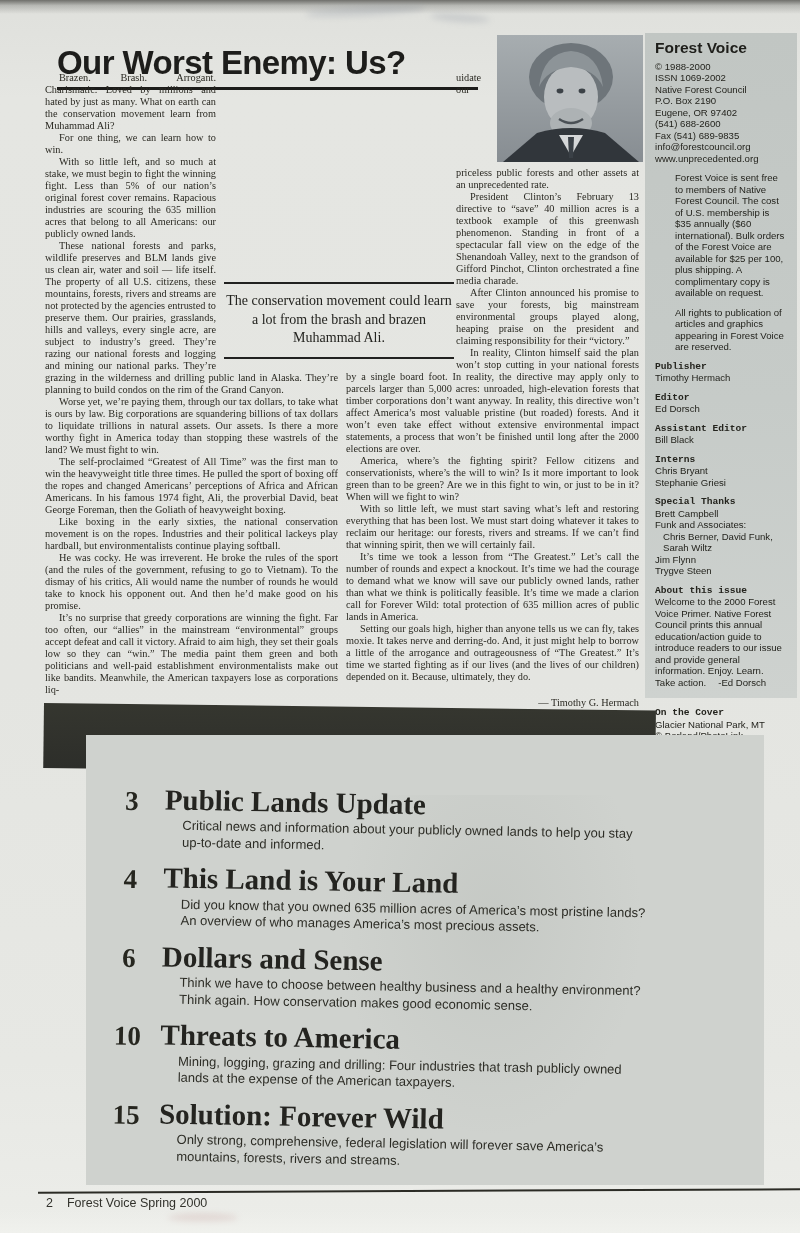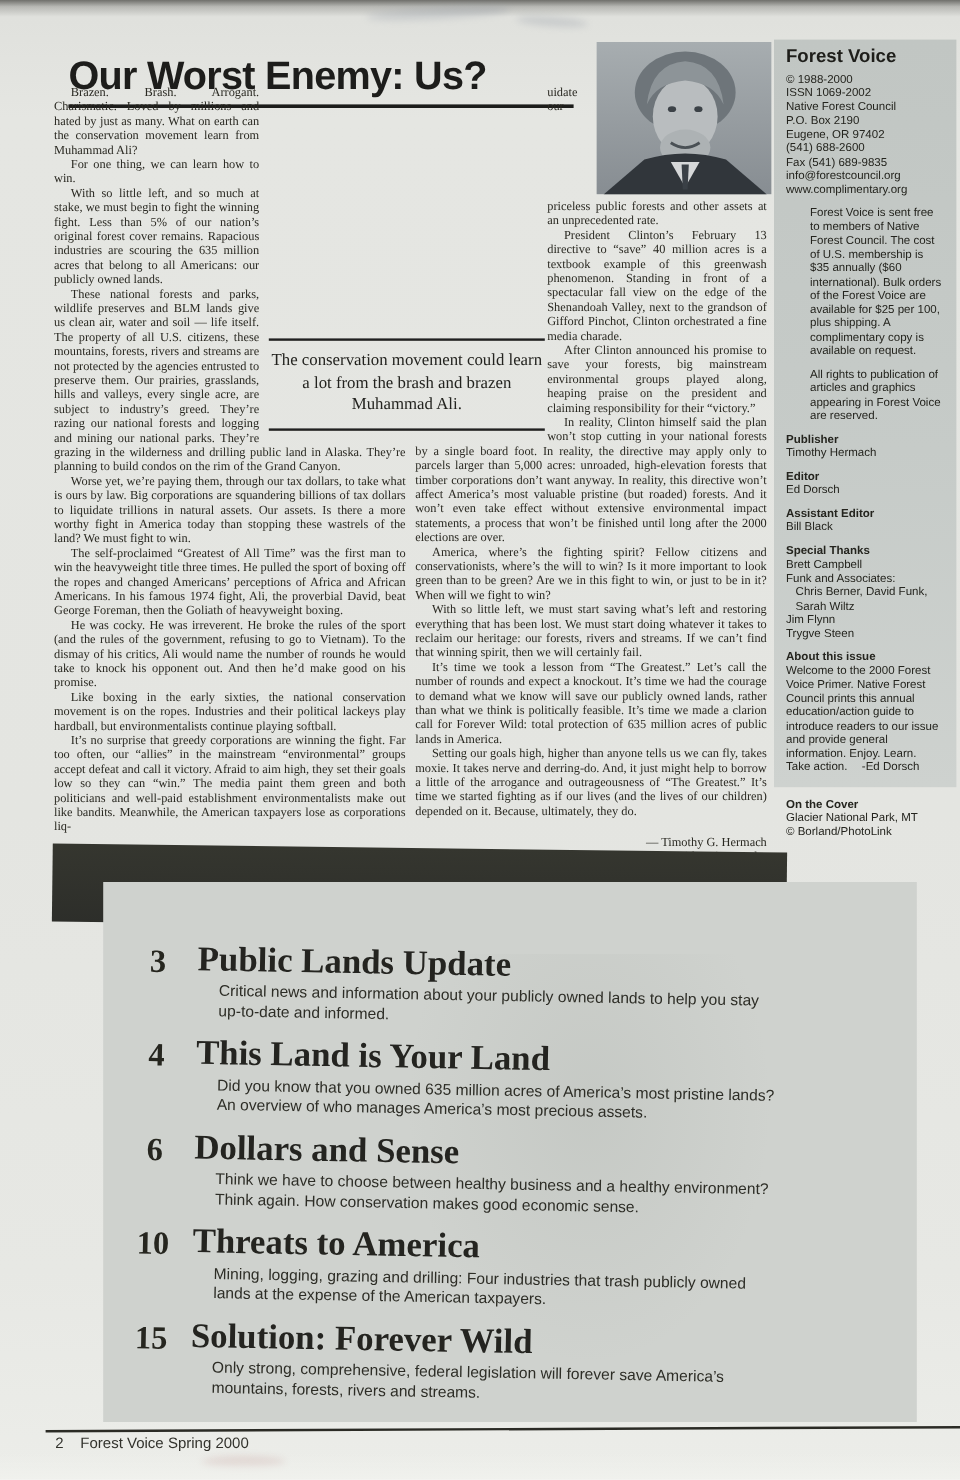--- a/index.html
+++ b/index.html
@@ -44,21 +44,21 @@
   .signature{margin-top:14px;margin-left:5px;text-align:right;}
   .signature .sig2{padding-left:15px;}
 
   
   .sidebar{position:absolute;left:645px;top:33px;width:152px;
     font-family:"Liberation Sans", sans-serif;font-size:9.6px;line-height:11.5px;color:#24241e;}
   .sidebar-gray{background:linear-gradient(180deg,#c1c6c3 0%,#c6cbc8 55%,#ced2cf 100%);
     padding:9px 10px 10px;box-sizing:border-box;}
   .sidebar h2{margin:0 0 7px;font-size:15.5px;font-weight:700;letter-spacing:0;color:#1e1e1a;}
   .sb-block{margin-top:8px;}
-  .sb-role{font-weight:700;}
+  .sb-role{font-weight:700;font-family:Liberation Mono, monospace;}
   .sb-names{white-space:pre-line;}
   .sb-par{margin-top:8px;margin-left:20px;}
   .about-row{display:flex;gap:12px;}
   .sidebar-cover{margin-top:9px;padding:0 10px;}
 
   
   .dark-band{position:absolute;left:44px;top:703px;width:612px;height:65px;
     background:linear-gradient(180deg,#35362f 0%,#2d2e2a 100%);
     transform:rotate(0.7deg);transform-origin:left top;}
   .toc-box{position:absolute;left:86px;top:735px;width:678px;height:450px;
@@ -114,22 +114,22 @@
 </div>
 
 <div class="col col-left">
   <div class="spacer-quote-l"></div>
   <p>Brazen. Brash. Arrogant. Charismatic. Loved by millions and hated by just as many. What on earth can the conservation movement learn from Muhammad Ali?</p>
   <p>For one thing, we can learn how to win.</p>
   <p>With so little left, and so much at stake, we must begin to fight the winning fight. Less than 5% of our nation’s original forest cover remains. Rapacious industries are scouring the 635 million acres that belong to all Americans: our publicly owned lands.</p>
   <p>These national forests and parks, wildlife preserves and BLM lands give us clean air, water and soil — life itself. The property of all U.S. citizens, these mountains, forests, rivers and streams are not protected by the agencies entrusted to preserve them. Our prairies, grasslands, hills and valleys, every single acre, are subject to industry’s greed. They’re razing our national forests and logging and mining our national parks. They’re grazing in the wilderness and drilling public land in Alaska. They’re planning to build condos on the rim of the Grand Canyon.</p>
   <p>Worse yet, we’re paying them, through our tax dollars, to take what is ours by law. Big corporations are squandering billions of tax dollars to liquidate trillions in natural assets. Our assets. Is there a more worthy fight in America today than stopping these wastrels of the land? We must fight to win.</p>
   <p>The self-proclaimed “Greatest of All Time” was the first man to win the heavyweight title three times. He pulled the sport of boxing off the ropes and changed Americans’ perceptions of Africa and African Americans. In his famous 1974 fight, Ali, the proverbial David, beat George Foreman, then the Goliath of heavyweight boxing.</p>
+  <p>Like boxing in the early sixties, the national conservation movement is on the ropes. Industries and their political lackeys play hardball, but environmentalists continue playing softball.</p>
   <p>He was cocky. He was irreverent. He broke the rules of the sport (and the rules of the government, refusing to go to Vietnam). To the dismay of his critics, Ali would name the number of rounds he would take to knock his opponent out. And then he’d make good on his promise.</p>
-  <p>Like boxing in the early sixties, the national conservation movement is on the ropes. Industries and their political lackeys play hardball, but environmentalists continue playing softball.</p>
   <p>It’s no surprise that greedy corporations are winning the fight. Far too often, our “allies” in the mainstream “environmental” groups accept defeat and call it victory. Afraid to aim high, they set their goals low so they can “win.” The media paint them green and both politicians and well-paid establishment environmentalists make out like bandits. Meanwhile, the American taxpayers lose as corporations liq-</p>
 </div>
 
 <div class="col col-mid">
   <div class="spacer-photo"></div>
   <div class="spacer-quote-m"></div>
   <p class="noindent">uidate our priceless public forests and other assets at an unprecedented rate.</p>
   <p>President Clinton’s February 13 directive to “save” 40 million acres is a textbook example of this greenwash phenomenon. Standing in front of a spectacular fall view on the edge of the Shenandoah Valley, next to the grandson of Gifford Pinchot, Clinton orchestrated a fine media charade.</p>
   <p>After Clinton announced his promise to save your forests, big mainstream environmental groups played along, heaping praise on the president and claiming responsibility for their “victory.”</p>
   <p>In reality, Clinton himself said the plan won’t stop cutting in your national forests by a single board foot. In reality, the directive may apply only to parcels larger than 5,000 acres: unroaded, high-elevation forests that timber corporations don’t want anyway. In reality, this directive won’t affect America’s most valuable pristine (but roaded) forests. And it won’t even take effect without extensive environmental impact statements, a process that won’t be finished until long after the 2000 elections are over.</p>
@@ -150,35 +150,40 @@
     <h2>Forest Voice</h2>
     <div>
       <div>© 1988-2000</div>
       <div>ISSN 1069-2002</div>
       <div>Native Forest Council</div>
       <div>P.O. Box 2190</div>
       <div>Eugene, OR 97402</div>
       <div>(541) 688-2600</div>
       <div>Fax (541) 689-9835</div>
       <div>info@forestcouncil.org</div>
-      <div>www.complimentary.org</div>
+      <div>www.unprecedented.org</div>
     </div>
     <div class="sb-par">Forest Voice is sent free to members of Native Forest Council. The cost of U.S. membership is $35 annually ($60 international). Bulk orders of the Forest Voice are available for $25 per 100, plus shipping. A complimentary copy is available on request.</div>
     <div class="sb-par">All rights to publication of articles and graphics appearing in Forest Voice are reserved.</div>
     <div class="sb-block">
       <div class="sb-role">Publisher</div>
       <div class="sb-names">Timothy Hermach</div>
     </div>
     <div class="sb-block">
       <div class="sb-role">Editor</div>
       <div class="sb-names">Ed Dorsch</div>
     </div>
     <div class="sb-block">
       <div class="sb-role">Assistant Editor</div>
       <div class="sb-names">Bill Black</div>
+    </div>
+    <div class="sb-block">
+      <div class="sb-role">Interns</div>
+      <div class="sb-names">Chris Bryant
+Stephanie Griesi</div>
     </div>
     <div class="sb-block">
       <div class="sb-role">Special Thanks</div>
       <div class="sb-names">Brett Campbell
 Funk and Associates:
 &nbsp;&nbsp;&nbsp;Chris Berner, David Funk,
 &nbsp;&nbsp;&nbsp;Sarah Wiltz
 Jim Flynn
 Trygve Steen</div>
     </div>

